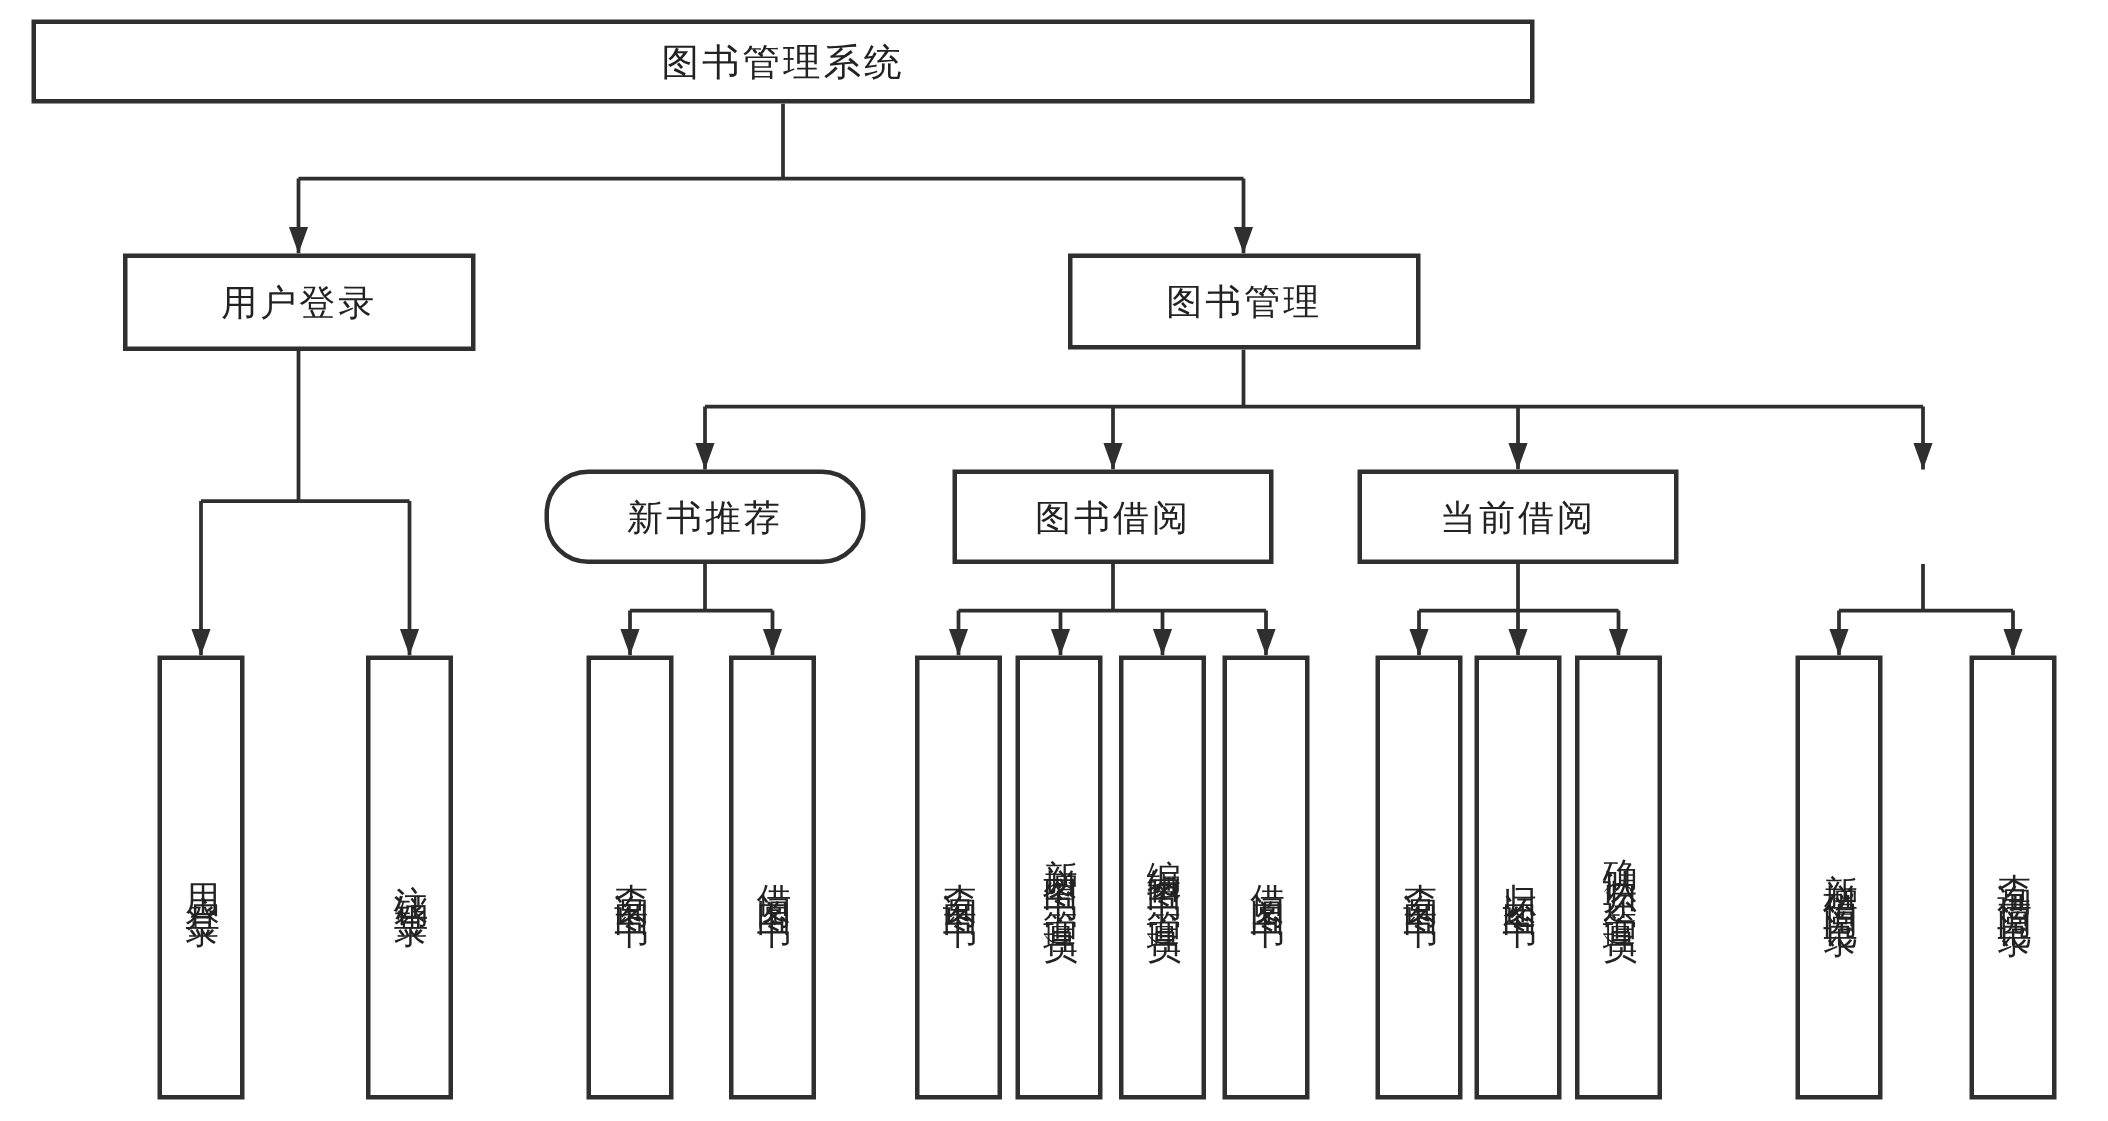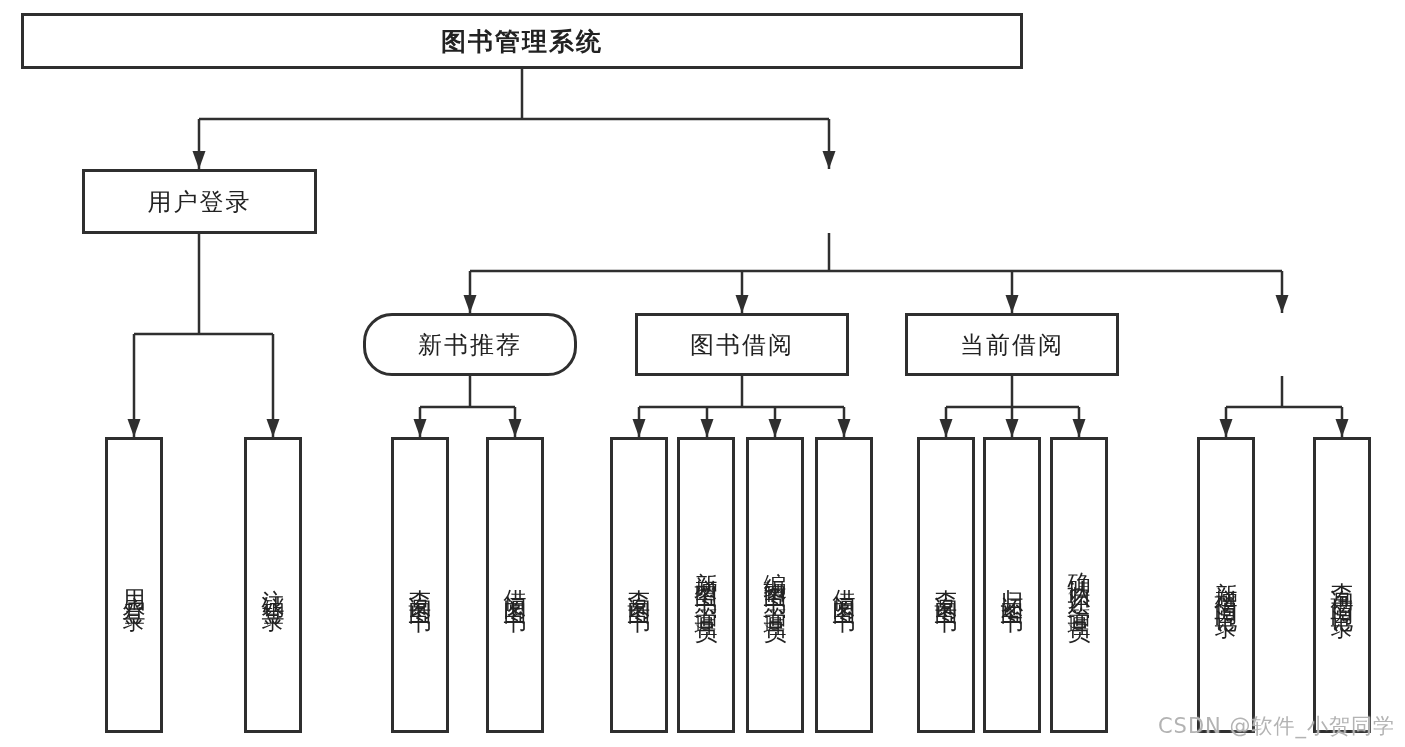--- a/index.html
+++ b/index.html
@@ -36,21 +36,20 @@
     align-items: center;
     justify-content: center;
     z-index: 2;
     letter-spacing: 2px;
   }
   .box.h {
     font-size: 24px;
   }
   .box.h.root {
     font-size: 25px;
-    font-weight: bold;
   }
   .box.v {
     writing-mode: vertical-rl;
     text-orientation: mixed;
     font-size: 23px;
     letter-spacing: 0.3em;
     top: 437px;
     width: 58px;
     height: 296px;
     line-height: 1;
@@ -115,20 +114,21 @@
 
     <path class="ln" d="M1282,376 V407"></path>
     <path class="ln" d="M1226,407 H1342"></path>
     <path class="ln" d="M1226,407 V437" marker-end="url(#arrowhead)"></path>
     <path class="ln" d="M1342,407 V437" marker-end="url(#arrowhead)"></path>
   </svg>
 
   <div class="box h root" style="left:21px; top:13px; width:1002px; height:56px;">图书管理系统</div>
 
   <div class="box h" style="left:82px; top:169px; width:235px; height:65px;">用户登录</div>
+  <div class="box h" style="left:712px; top:169px; width:235px; height:64px;">图书管理</div>
 
   <div class="box h" style="left:363px; top:313px; width:214px; height:63px;border-radius:29px;">新书推荐</div>
   <div class="box h" style="left:905px; top:313px; width:214px; height:63px;">当前借阅</div>
   <div class="box h" style="left:635px; top:313px; width:214px; height:63px;">图书借阅</div>
 
   <div class="box v" style="left:105px;">用户登录</div>
   <div class="box v" style="left:244px;">注销登录</div>
 
   <div class="box v" style="left:391px;">查询图书</div>
   <div class="box v" style="left:486px;">借阅图书</div>
@@ -138,15 +138,14 @@
   <div class="box v" style="left:746px;">编辑图书（管理员）</div>
   <div class="box v" style="left:815px;">借阅图书</div>
 
   <div class="box v" style="left:917px;">查询图书</div>
   <div class="box v" style="left:983px;">归还图书</div>
   <div class="box v" style="left:1050px;">确认归还（管理员）</div>
 
   <div class="box v" style="left:1197px;">新增借阅记录</div>
   <div class="box v" style="left:1313px;">查询借阅记录</div>
 
-  <div class="watermark">CSDN @软件_小贺同学</div>
 
 </div>
 
 </body></html>

